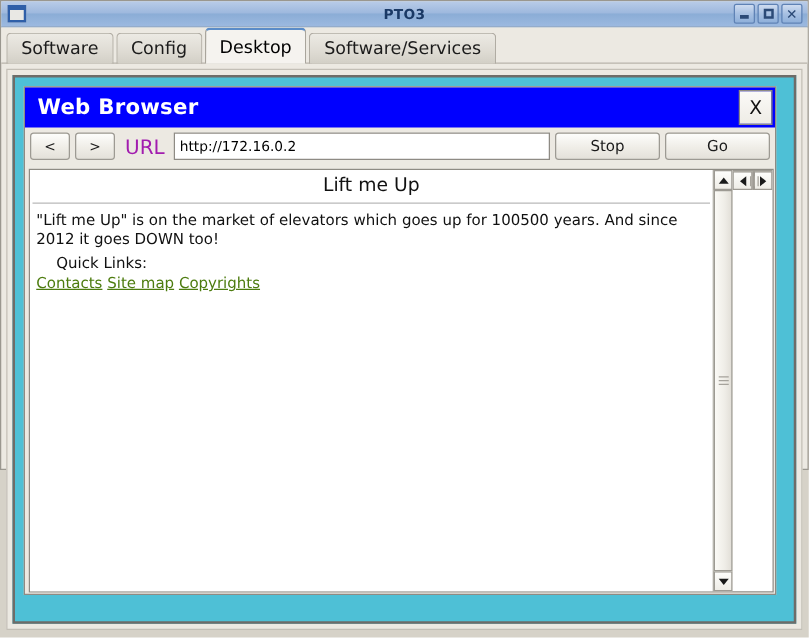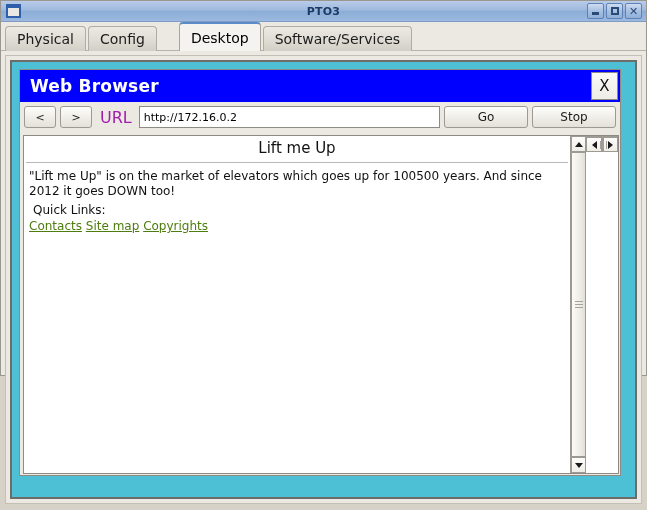--- a/index.html
+++ b/index.html
@@ -123,21 +123,20 @@
     border-radius: 4px 4px 0 0;
     z-index: 1;
   }
   .tab.active {
     height: 29px;
     background: #f5f3ef;
     border-color: #a9a59c;
     border-top: 2px solid #5b8cc8;
     color: #000;
     z-index: 3;
-    margin-left: 20px;
   }
 
   
   .desktop-area {
     position: absolute;
     left: 4px; top: 54px;
     width: 637px; height: 449px;
     box-sizing: border-box;
     background: #ece9e2;
     border: 1px solid #c3bfb6;
@@ -279,21 +278,21 @@
     font-size: 12px;
     color: #111;
     line-height: 15px;
     padding: 0 4px 0 5px;
     margin: 0;
   }
   .page-sub {
     font-size: 12px;
     color: #111;
     padding: 0 5px;
-    margin: 4px 0 2px 4px;
+    margin: 4px 0 2px 16px;
   }
   .page-links {
     padding: 0 5px;
     font-size: 12px;
   }
   .page-links a {
     color: #4d7c0f;
     text-decoration: underline;
   }
 
@@ -412,21 +411,21 @@
         <span class="gl-max"></span>
       </div>
       <div class="tbtn">
         <span class="gl-close">✕</span>
       </div>
     </div>
   </div>
 
   <div class="tabstrip">
     <div class="tab">
-      <span>Physical</span>
+      <span>Software</span>
     </div>
     <div class="tab">
       <span>Config</span>
     </div>
     <div class="tab active">
       <span>Desktop</span>
     </div>
     <div class="tab">
       <span>Software/Services</span>
     </div>
@@ -449,24 +448,24 @@
             <span>&lt;</span>
           </div>
           <div class="nav-btn">
             <span>&gt;</span>
           </div>
           <span class="url-label">URL</span>
           <div class="url-input" title="http://">
             <span>http://172.16.0.2</span>
           </div>
           <div class="tool-btn">
+            <span>Stop</span>
+          </div>
+          <div class="tool-btn">
             <span>Go</span>
-          </div>
-          <div class="tool-btn">
-            <span>Stop</span>
           </div>
         </div>
 
         <div class="page-wrap">
           <div class="page-rows">
 
             <div class="page-content">
               <h1 class="page-h1">Lift me Up</h1>
               <div class="page-hr"></div>
               <p class="page-para">"Lift me Up" is on the market of elevators which goes up for 100500 years. And since 2012 it goes DOWN too!</p>

